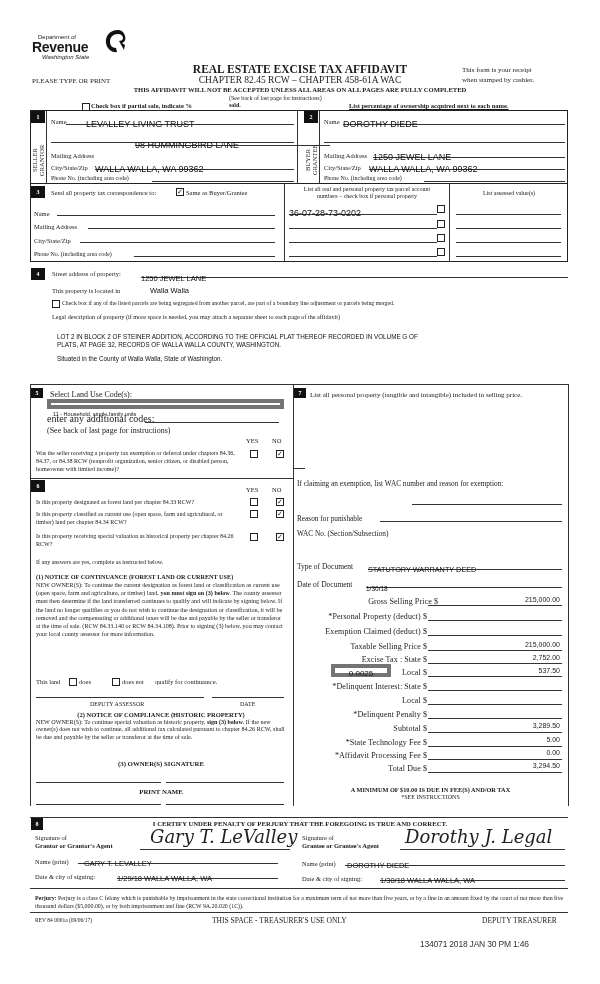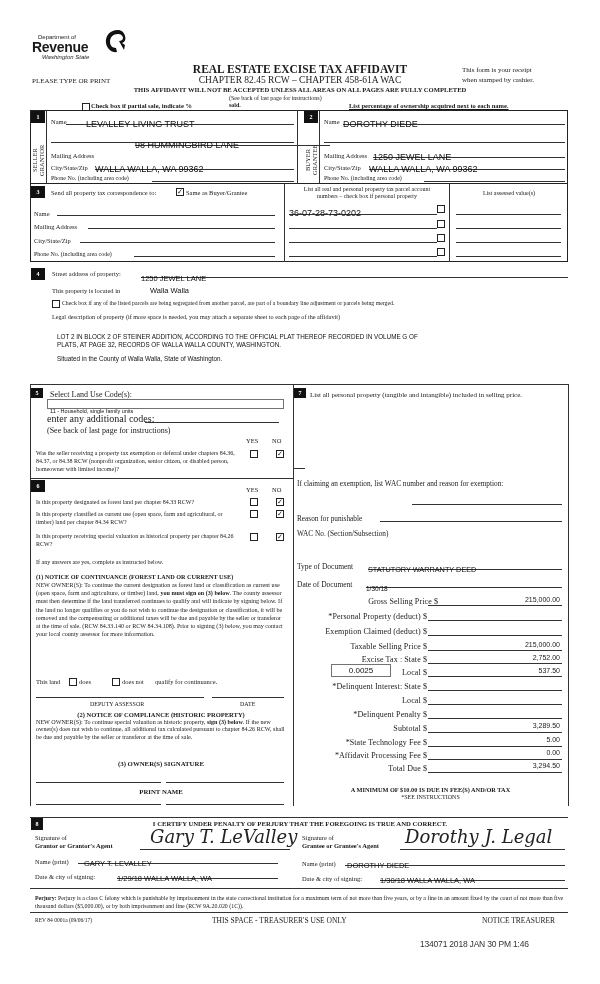--- a/index.html
+++ b/index.html
@@ -3,21 +3,21 @@
 <meta charset="utf-8">
 <style>
   * { box-sizing: border-box; margin: 0; padding: 0; }
   html, body { width: 600px; height: 984px; background: #fff; overflow: hidden; }
   body { position: relative; font-family: "Liberation Serif", "DejaVu Serif", serif; color: #1a1a1a; }
   .abs { position: absolute; }
   .serif { font-family: "Liberation Serif", "DejaVu Serif", serif; }
   .sans { font-family: "Liberation Sans", "DejaVu Sans", sans-serif; }
   .fill { font-family: "Liberation Sans", "DejaVu Sans", sans-serif; color: #111; }
   .line { border-bottom: 1px solid #333; }
-  .box { border: 1px solid #737373; }
+  .box { border: 4px solid #737373; }
   .numbox { position: absolute; background: #111; color: #fff; font-size: 6px; font-weight: bold; display: flex; align-items: center; justify-content: center; font-family: "Liberation Serif", serif; }
   .cb { position: absolute; width: 8px; height: 8px; border: 1px solid #222; background: #fff; font-size: 7px; line-height: 6px; text-align: center; font-family: "DejaVu Sans", sans-serif; }
   .lbl { font-size: 7px; white-space: nowrap; }
   .vtext { position: absolute; writing-mode: vertical-rl; transform: rotate(180deg); font-size: 6.5px; text-align: center; line-height: 7px; }
   .amt { position: absolute; font-size: 7px; text-align: right; font-family: "Liberation Sans", sans-serif; }
   .calc-lbl { position: absolute; font-size: 8px; text-align: right; white-space: nowrap; letter-spacing: 0.1px; }
   .calc-line { position: absolute; border-bottom: 1px solid #333; height: 10px; }
   .sig { font-family: "DejaVu Serif", serif; font-style: italic; font-size: 18px; color: #222; }
   .vline { position:absolute; border-left:1px solid #333; }
   .hline { position:absolute; border-top:1px solid #333; }
@@ -277,14 +277,14 @@
 <div class="abs line" style="left:380px;top:869px;width:185px;height:12px;"><span class="fill" style="font-size:7.5px;">1/30/18  WALLA WALLA, WA</span></div>
 
 <div class="hline" style="left:30px;top:888px;width:538px;border-top-width:1.5px;"></div>
 
 <div class="abs" style="left:35px;top:895px;width:530px;font-size:5.9px;line-height:7.5px;">
   <b>Perjury:</b><span> Perjury is a class C felony which is punishable by imprisonment in the state correctional institution for a maximum term of not more than five years, or by a fine in an amount fixed by the court of not more than five thousand dollars ($5,000.00), or by both imprisonment and fine (RCW 9A.20.020 (1C)).</span>
 </div>
 <div class="hline" style="left:30px;top:912px;width:538px;"></div>
 <div class="abs lbl" style="left:35px;top:917px;font-size:5.5px;">REV 84 0001a (09/06/17)</div>
 <div class="abs lbl" style="left:212px;top:916px;font-size:7.5px;">THIS SPACE - TREASURER'S USE ONLY</div>
-<div class="abs lbl" style="left:482px;top:916px;font-size:7.5px;">NOTICE TREASURER</div>
+<div class="abs lbl" style="left:482px;top:916px;font-size:7.5px;">DEPUTY TREASURER</div>
 <div class="abs sans" style="left:420px;top:939px;font-size:8.5px;color:#333;letter-spacing:-0.2px;white-space:nowrap;">134071 2018 JAN 30 PM 1:46</div>
 
 </body></html>

